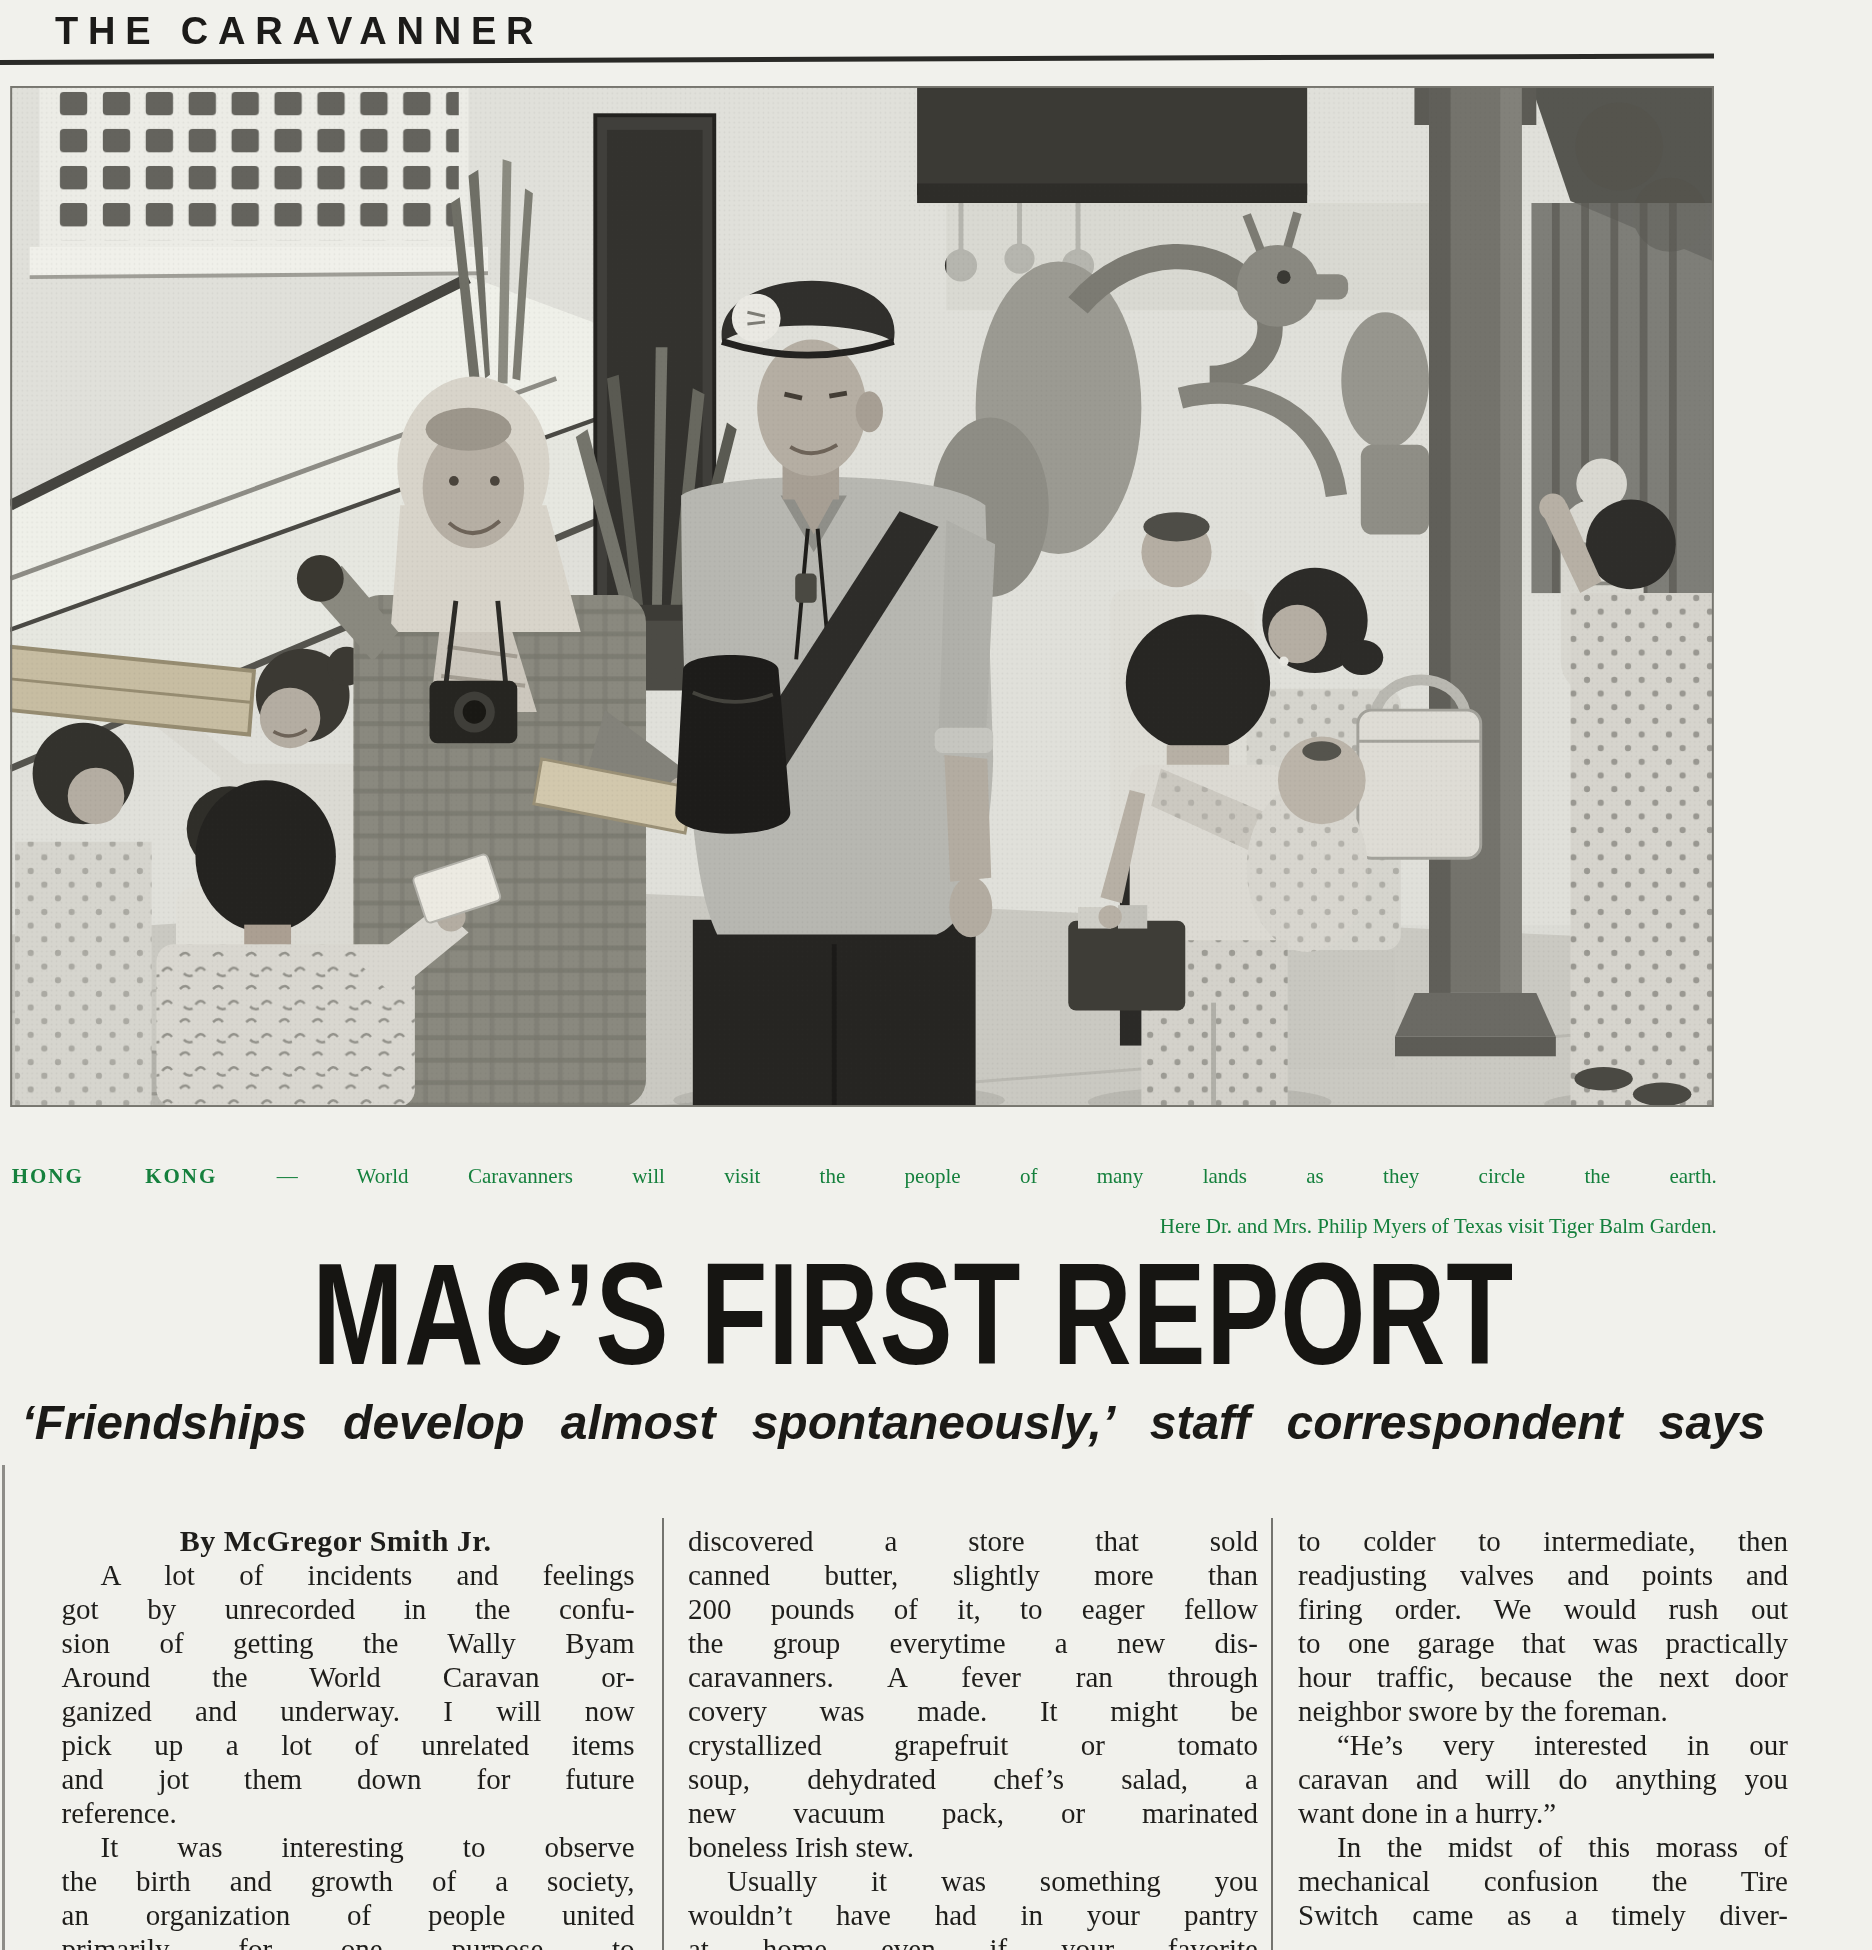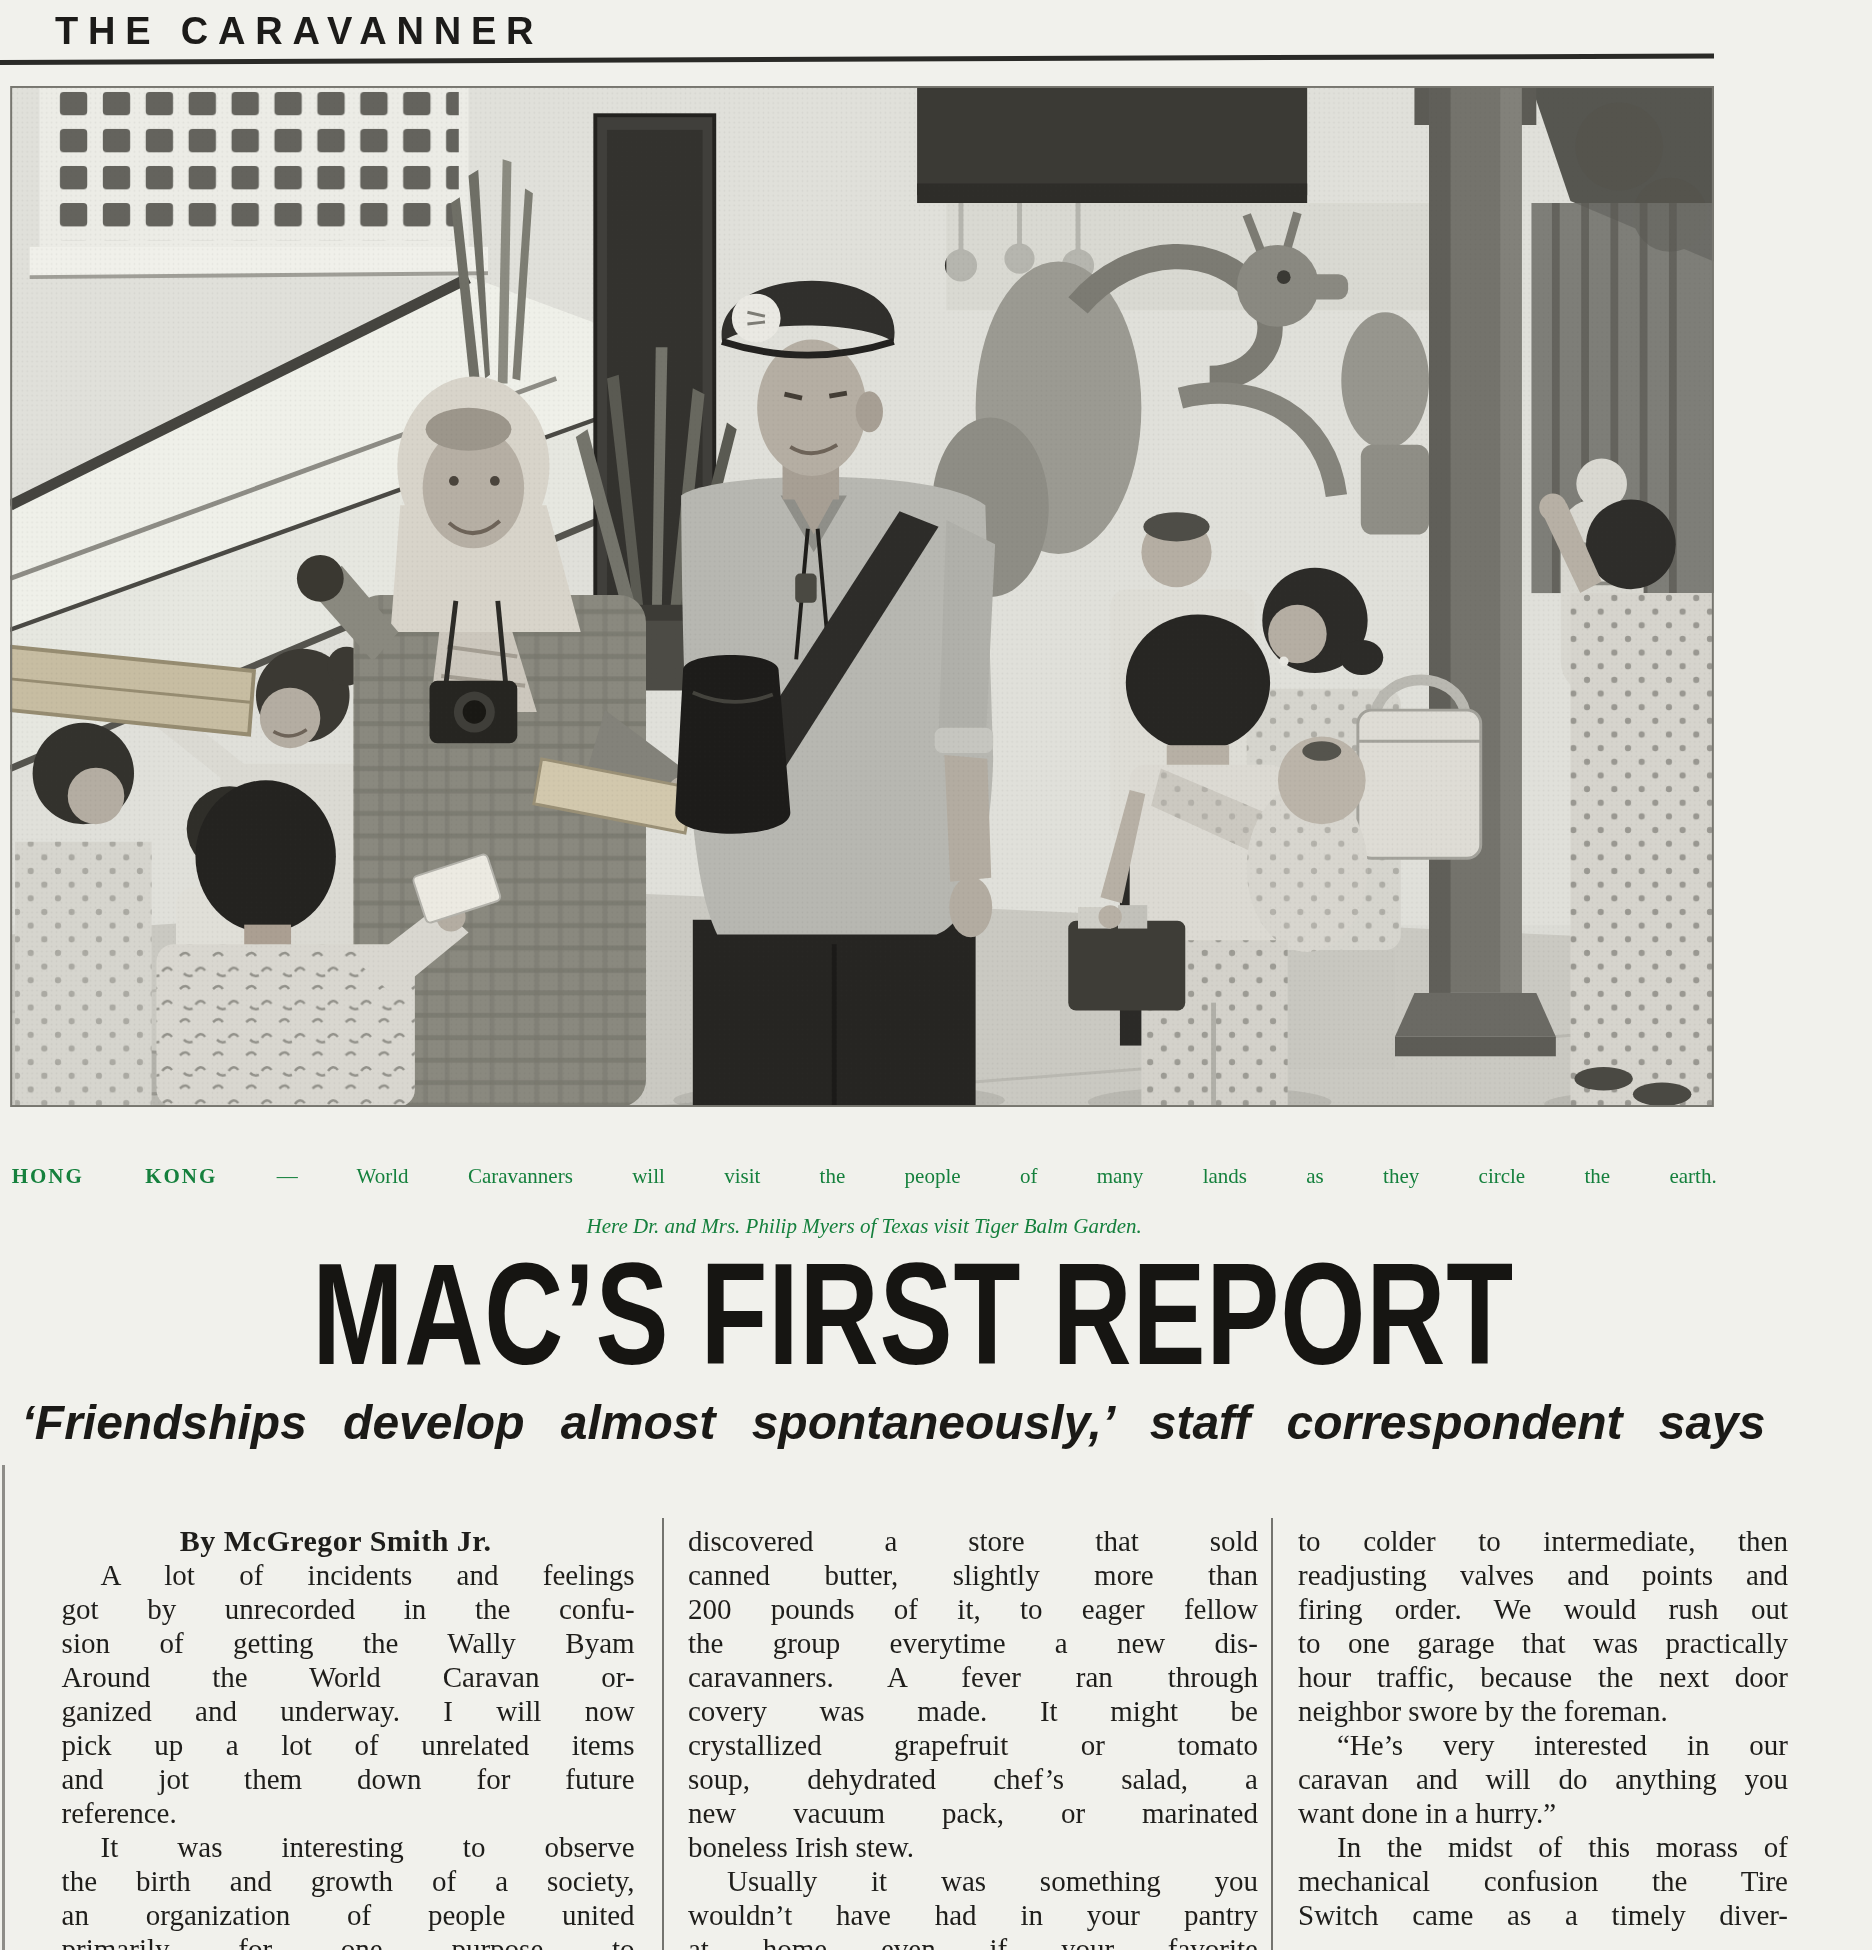--- a/index.html
+++ b/index.html
@@ -27,21 +27,21 @@
     background:#2a2a27;transform:rotate(-0.22deg);transform-origin:left center;
   }
   
   .photo{position:absolute;left:9.8px;top:86px;width:1704px;height:1021px;margin:0;}
   .photo svg{display:block;width:1704px;height:1021px;}
   
   .caption{position:absolute;left:11.7px;top:1135px;width:1705px;
     font-size:21px;line-height:50px;color:#15803d;margin-top:16px;}
   .cap-line1{text-align:justify;text-align-last:justify;}
   .cap-lead{font-weight:bold;letter-spacing:2px;}
-  .cap-line2{text-align:center;font-style:italic;}
+  .cap-line2{text-align:right;}
   
   .headline{
     position:absolute;left:12px;top:1237px;width:1802px;margin:0;
     text-align:center;line-height:156px;font-weight:bold;color:#161512;
     font-family:"Liberation Sans", sans-serif;font-size:137px;
   }
   .headline-inner{display:inline-block;transform:scaleX(0.80) scaleY(1.05);letter-spacing:1px;white-space:nowrap;}
   .subhead{
     position:absolute;left:21.5px;top:1393px;width:1744px;margin:0;
     font-family:"Liberation Sans", sans-serif;font-weight:bold;font-style:italic;

